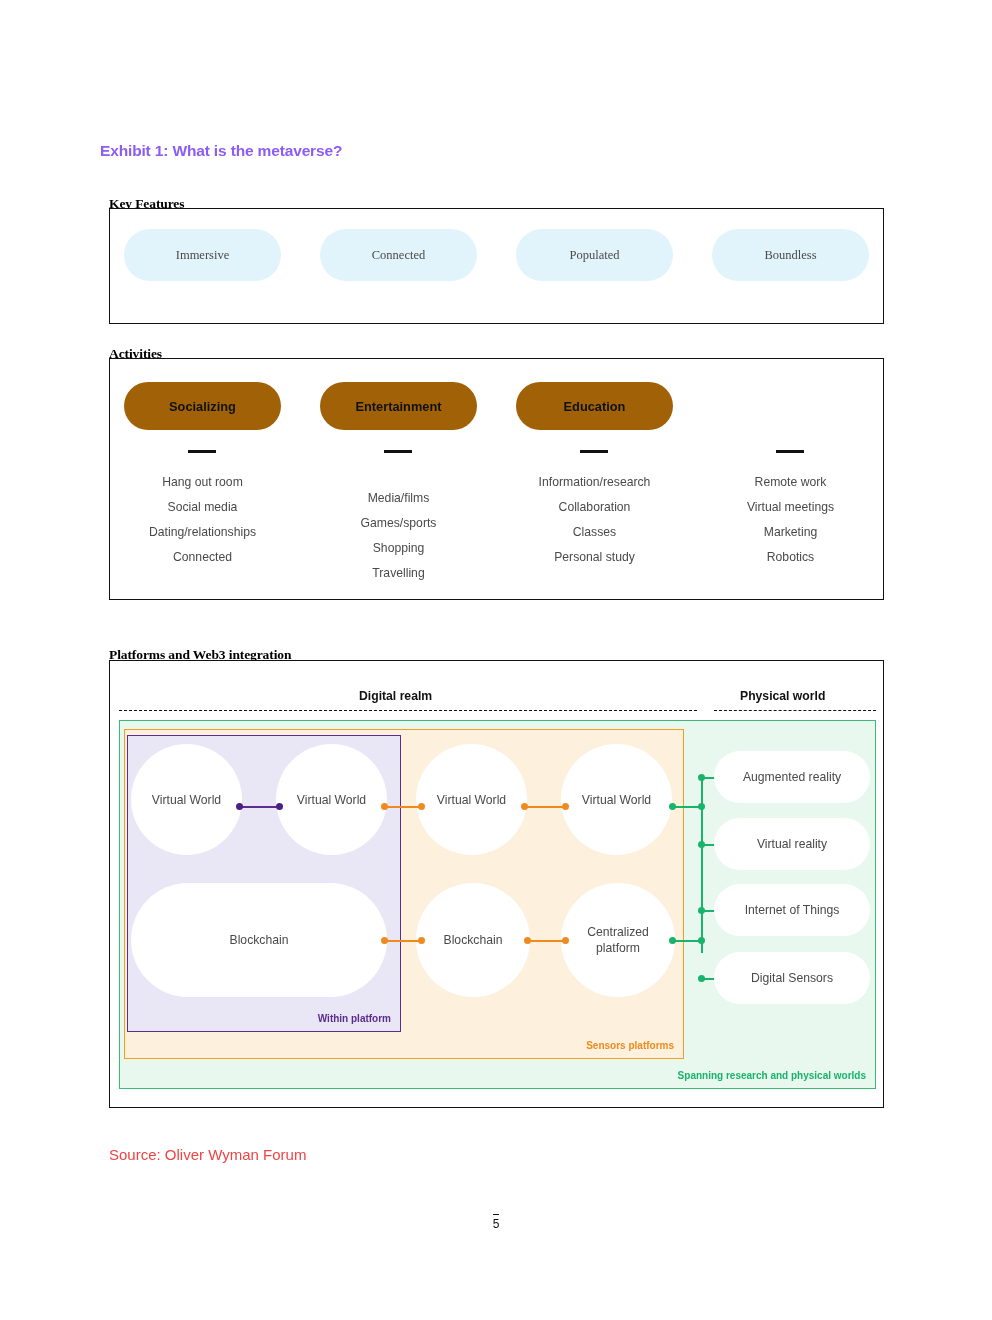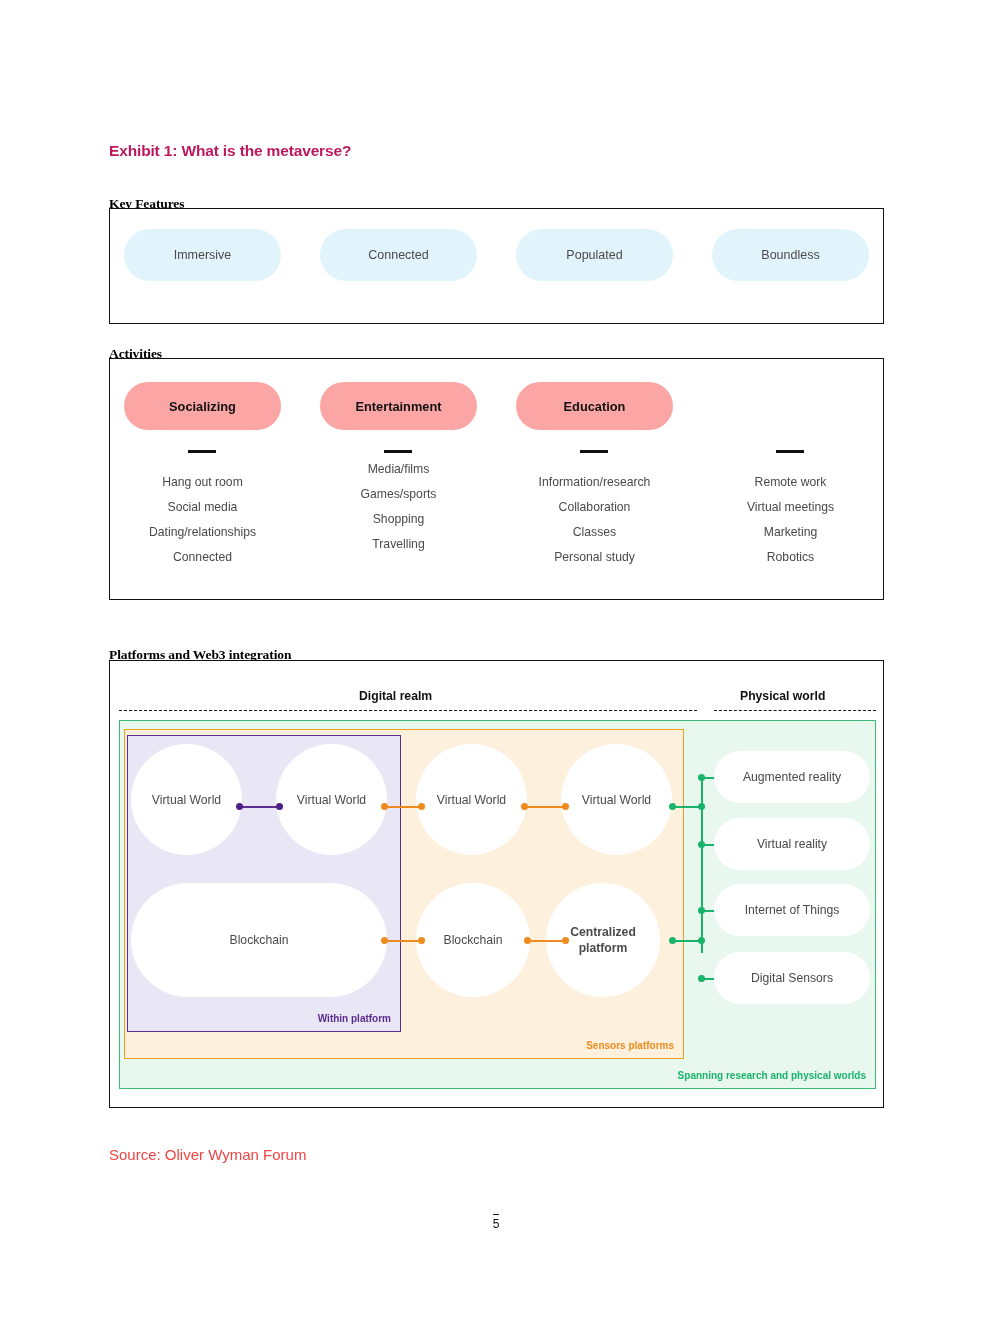--- a/index.html
+++ b/index.html
@@ -14,39 +14,39 @@
   .abs{position:absolute;}
   .serif-label{
     font-family:"Liberation Serif","DejaVu Serif",serif;
     font-weight:bold;font-size:13.5px;color:#000;white-space:nowrap;
     letter-spacing:-0.1px;
   }
   .rule{position:absolute;height:1px;background:#1a1a1a;}
 
   
   #exhibit-title{
-    left:109px;top:142px;font-size:15.5px;font-weight:bold;color:#be185d;
+    left:100px;top:142px;font-size:15.5px;font-weight:bold;color:#8b5cf6;
     letter-spacing:-0.15px;
   }
 
   
   .section-box{position:absolute;border:1.2px solid #111;background:#fff;box-sizing:border-box;}
 
   
-  #kf-box{left:109px;top:208px;width:775px;height:116px;}
+  #kf-box{left:109px;top:208px;width:775px;height:116px;font-family:Liberation Serif, serif;}
   .kf-pill{
     position:absolute;height:52px;background:#e1f4fb;border-radius:26px;
     display:flex;align-items:center;justify-content:center;
     font-size:12.5px;color:#4a4a4a;
   }
 
   
   #act-box{left:109px;top:358px;width:775px;height:242px;}
   .act-pill{
-    position:absolute;height:48px;background:#fca5a5;border-radius:24px;
+    position:absolute;height:48px;background:#a16207;border-radius:24px;
     display:flex;align-items:center;justify-content:center;
     font-size:12.8px;font-weight:bold;color:#111;
   }
   .act-dash{position:absolute;height:3px;width:28px;background:#111;}
   .act-list{position:absolute;text-align:center;font-size:12.2px;color:#4a4a4a;line-height:25px;}
 
   
   #plat-box{left:109px;top:660px;width:775px;height:448px;}
   .realm-label{position:absolute;font-size:12.2px;font-weight:bold;color:#111;white-space:nowrap;}
   .dashline{position:absolute;height:0;border-top:1.6px dashed #111;}
@@ -129,21 +129,21 @@
   <div class="act-dash" style="left:274px;top:91px;"></div>
   <div class="act-dash" style="left:470px;top:91px;"></div>
   <div class="act-dash" style="left:666px;top:91px;"></div>
 
   <div class="act-list" style="left:6px;top:111px;width:173px;">
     <div>Hang out room</div>
     <div>Social media</div>
     <div>Dating/relationships</div>
     <div>Connected</div>
   </div>
-  <div class="act-list" style="left:202px;top:98px;width:173px;">
+  <div class="act-list" style="left:202px;top:127px;width:173px;">
     <div>Media/films</div>
     <div>Games/sports</div>
     <div>Shopping</div>
     <div>Travelling</div>
   </div>
   <div class="act-list" style="left:594px;top:111px;width:173px;">
     <div>Remote work</div>
     <div>Virtual meetings</div>
     <div>Marketing</div>
     <div>Robotics</div>
@@ -190,21 +190,21 @@
   <div class="node circle" style="left:451px;top:83px;width:111px;height:111px;">
       <span>Virtual World</span>
     </div>
 
   <div class="node stadium" style="left:21px;top:222px;width:256px;height:114px;">
       <span>Blockchain</span>
     </div>
   <div class="node circle" style="left:306px;top:222px;width:114px;height:114px;">
       <span>Blockchain</span>
     </div>
-  <div class="node circle" style="left:436px;top:222px;width:114px;height:114px;font-weight:bold;">
+  <div class="node circle" style="left:451px;top:222px;width:114px;height:114px;">
       <span style="max-width:84px;">Centralized platform</span>
     </div>
 
   <div class="conn purple" style="left:129px;top:145px;width:42px;"></div>
   <div class="dot purple" style="left:126px;top:141.5px;"></div>
   <div class="dot purple" style="left:166px;top:141.5px;"></div>
 
   <div class="conn orange" style="left:274px;top:145px;width:38px;"></div>
   <div class="dot orange" style="left:271px;top:141.5px;"></div>
   <div class="dot orange" style="left:308px;top:141.5px;"></div>

